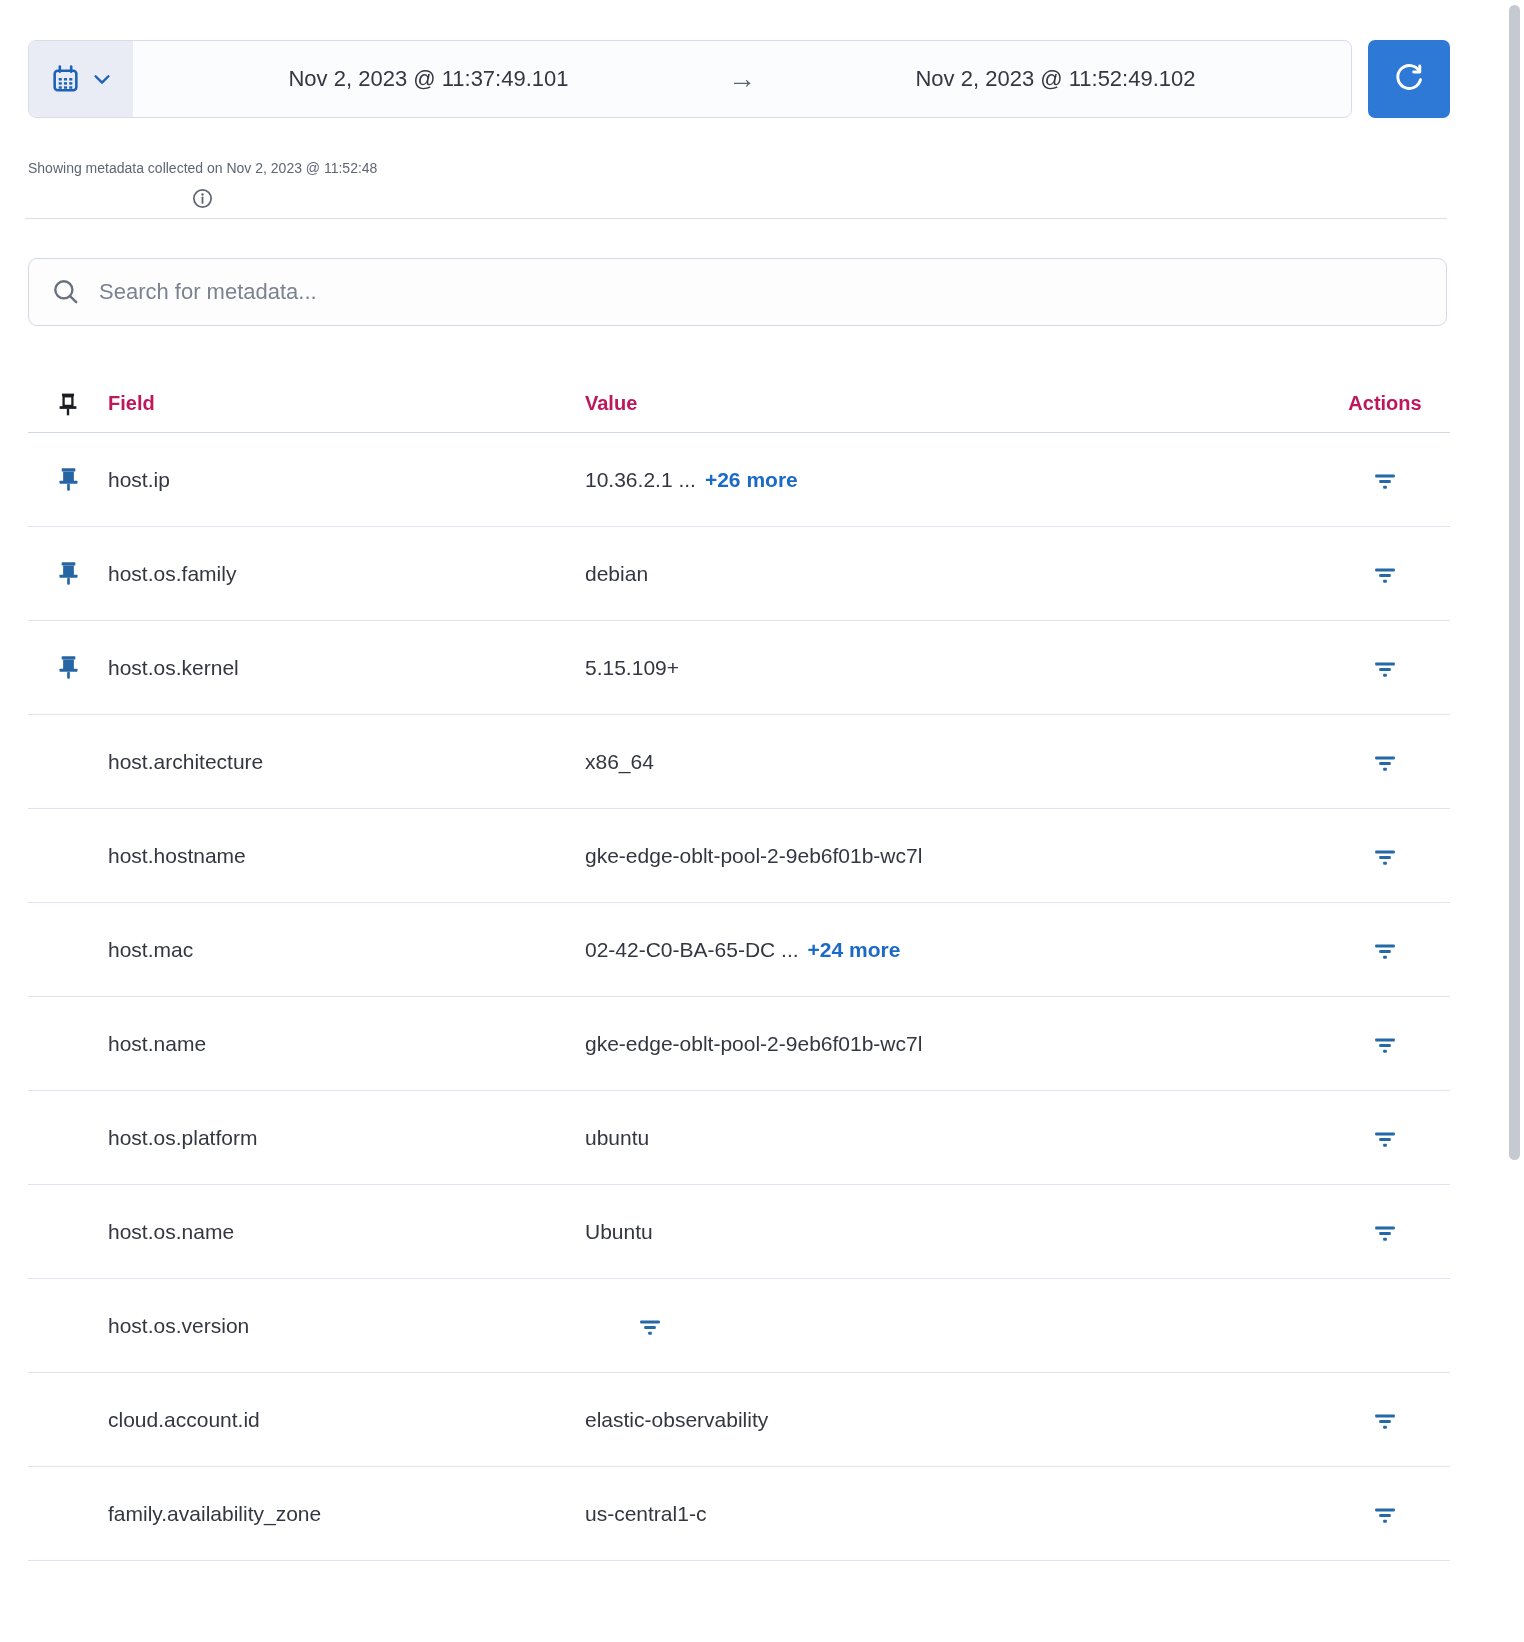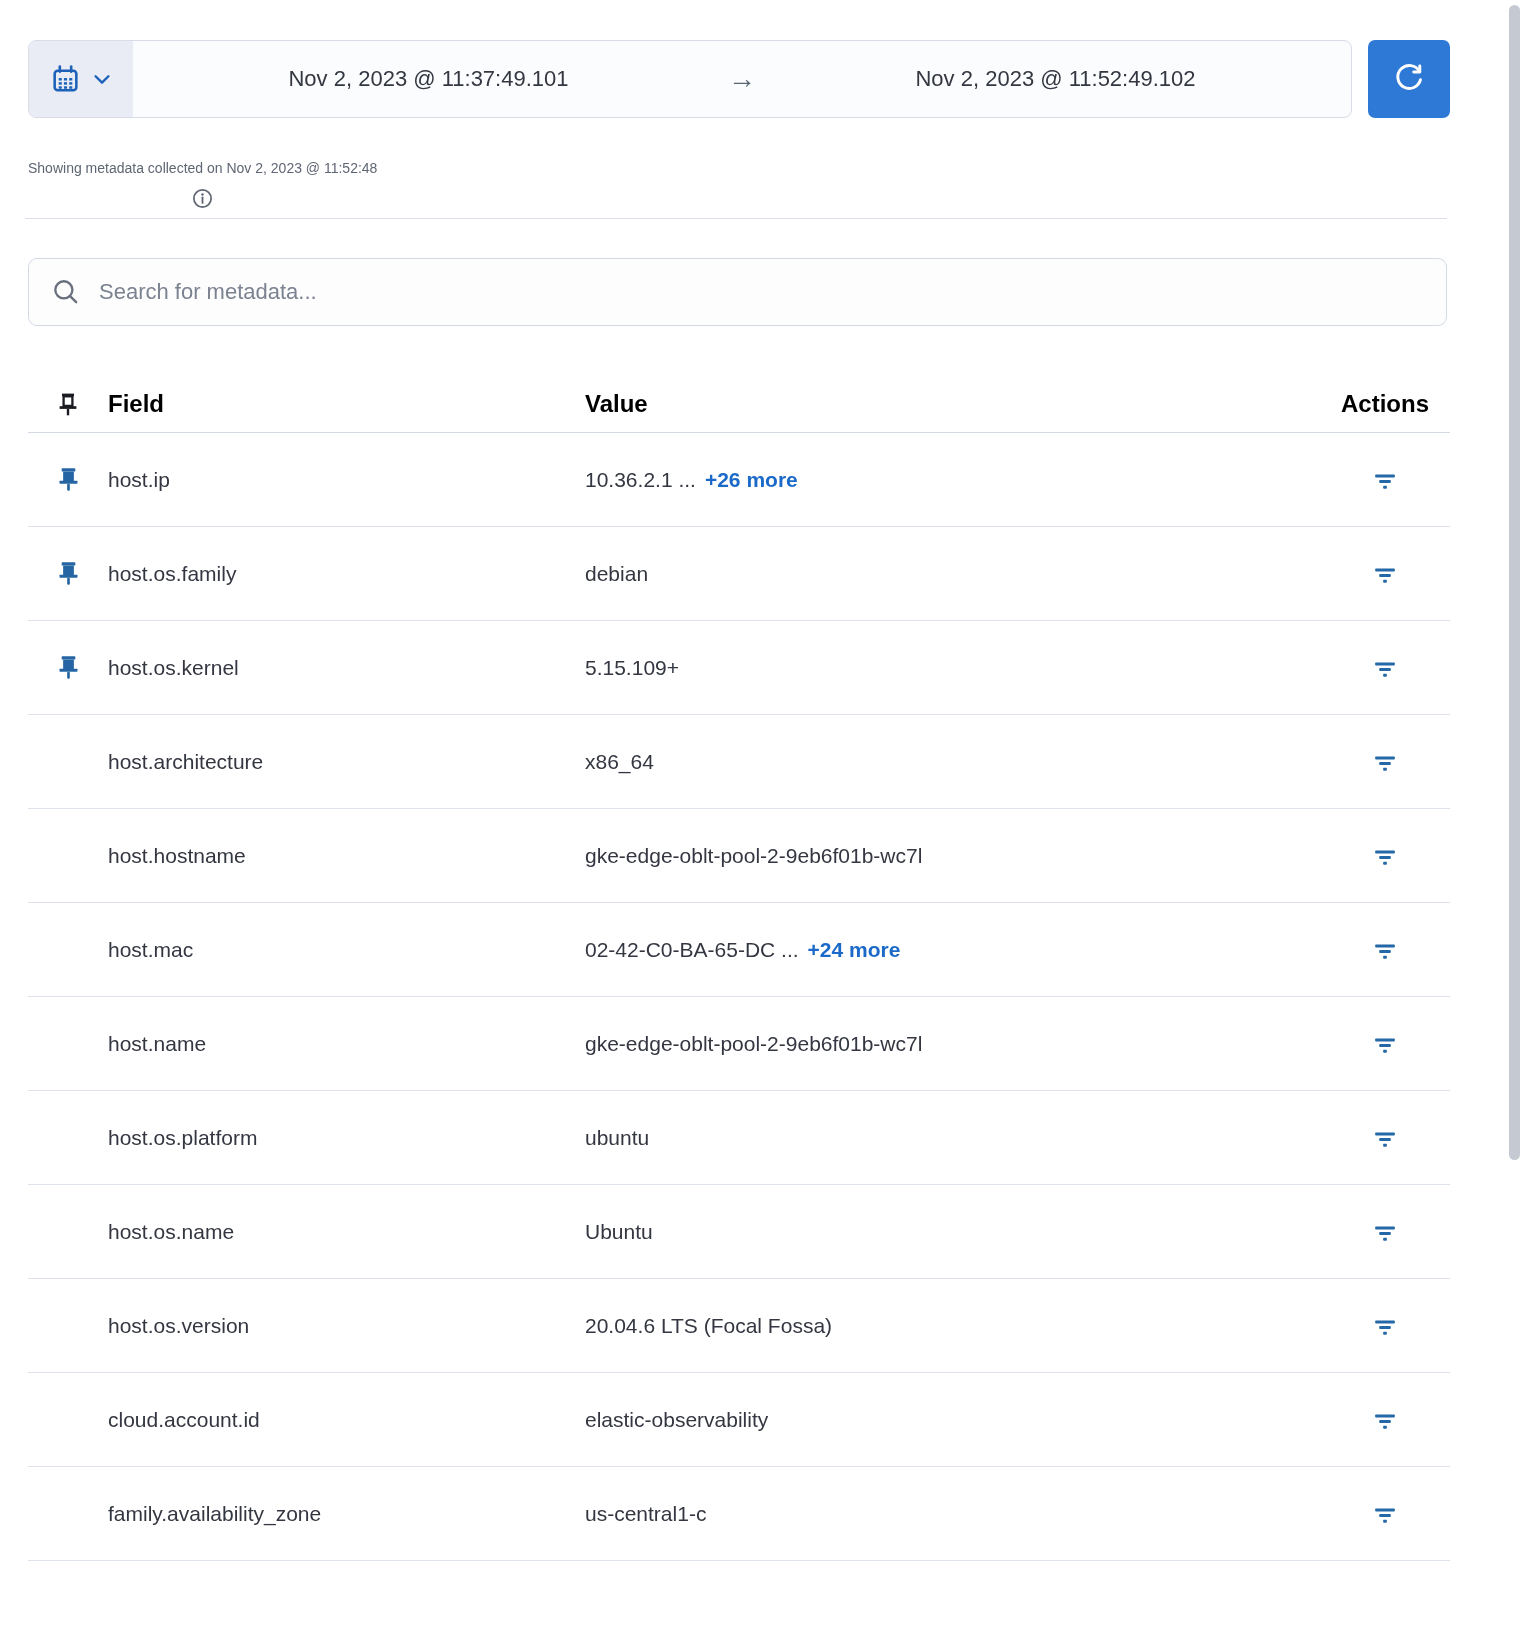--- a/index.html
+++ b/index.html
@@ -44,21 +44,21 @@
   .searchbox input {
     flex:1; border:none; outline:none; background:transparent;
     font-size:22px; color:#343741; font-family:Liberation Sans, sans-serif;
   }
   .searchbox input::placeholder { color:#7b8290; opacity:1; }
 
   
   .table { position:absolute; left:28px; top:375px; width:1422px; }
   .thead {
     display:flex; align-items:center; height:58px; border-bottom:1px solid #d3dae6;
-    font-size:24px; font-weight:700; color:#000000;
+    font-size:20px; font-weight:700; color:#be185d;
   }
   .trow {
     display:flex; align-items:center; height:94px; border-bottom:1px solid #dee3ed;
     font-size:21px; color:#343741;
   }
   .col-pin { width:80px; flex:none; display:flex; align-items:center; justify-content:center; }
   .col-field { width:477px; flex:none; }
   .col-value { flex:1; display:flex; align-items:center; }
   .col-actions { width:130px; flex:none; display:flex; align-items:center; justify-content:center; }
   .more-link { color:#1b6ac9; margin-left:9px; text-decoration:none; cursor:pointer; white-space:nowrap;font-weight:bold; }
@@ -404,24 +404,20 @@
         <button class="pin-btn" title="" style="visibility: hidden;">
           <svg width="33" height="33" viewBox="0 0 32 32">
             <rect x="9.4" y="5.2" width="13.2" height="3.1" rx="0.6" fill="#2565a3"></rect>
             <rect x="10.8" y="8.3" width="10.4" height="9.2" fill="#2565a3"></rect>
             <rect x="7.3" y="17.2" width="17.4" height="2.8" rx="0.5" fill="#2565a3"></rect>
             <rect x="14.7" y="20" width="2.6" height="7" rx="1.1" fill="#2565a3"></rect>
           </svg>
         </button>
       </div>
       <div class="col-field">host.os.version</div>
-      <div class="col-value">
-        <span>20.04.6 LTS (Focal Fossa)</span>
-
-      </div>
       <div class="col-actions">
         <button class="filter-btn">
           <svg width="30" height="30" viewBox="0 0 32 32">
             <rect x="5.5" y="10" width="21" height="3.2" rx="1" fill="#2468a8"></rect>
             <rect x="9.8" y="16" width="12.4" height="3.2" rx="1" fill="#2468a8"></rect>
             <rect x="14" y="22" width="4" height="3.2" rx="1" fill="#2468a8"></rect>
           </svg>
         </button>
       </div>
     </div>

